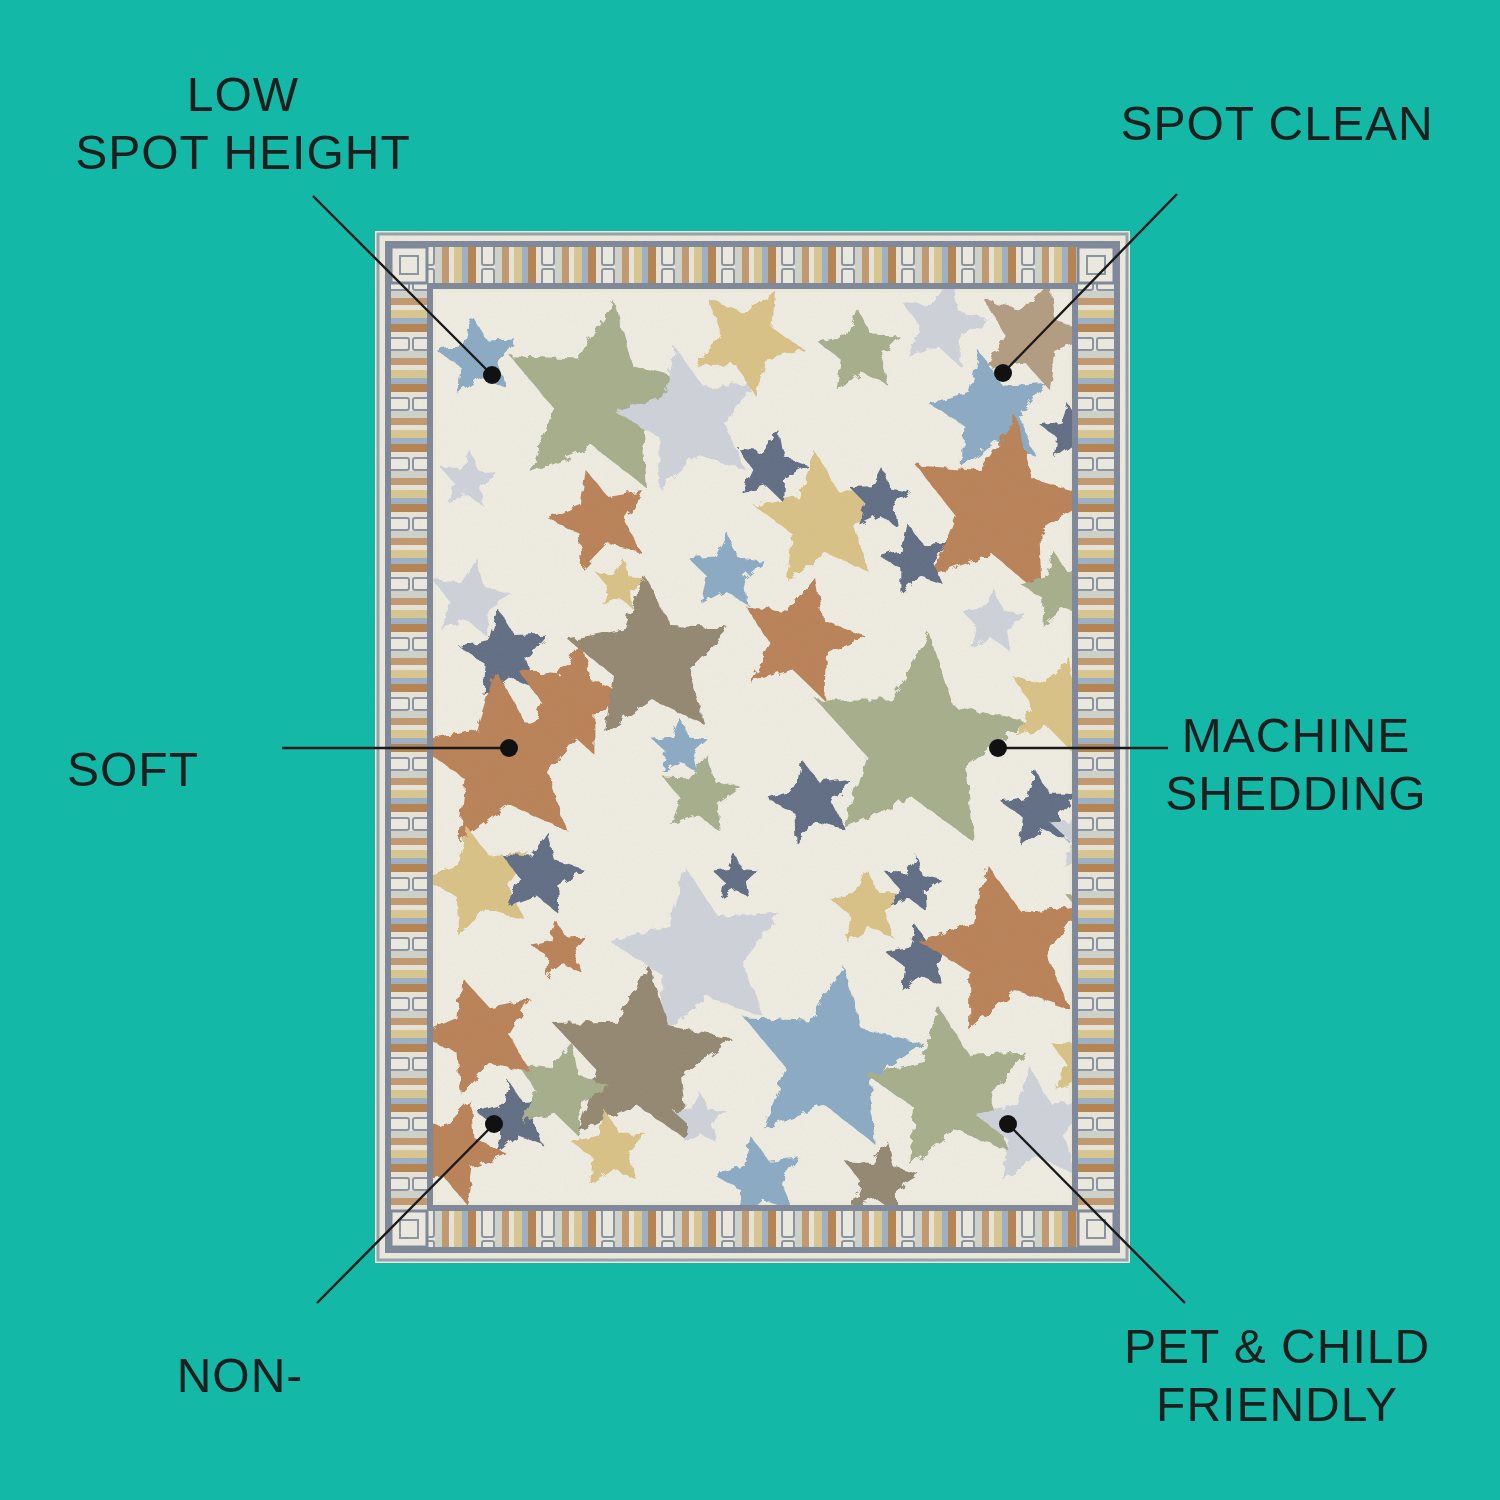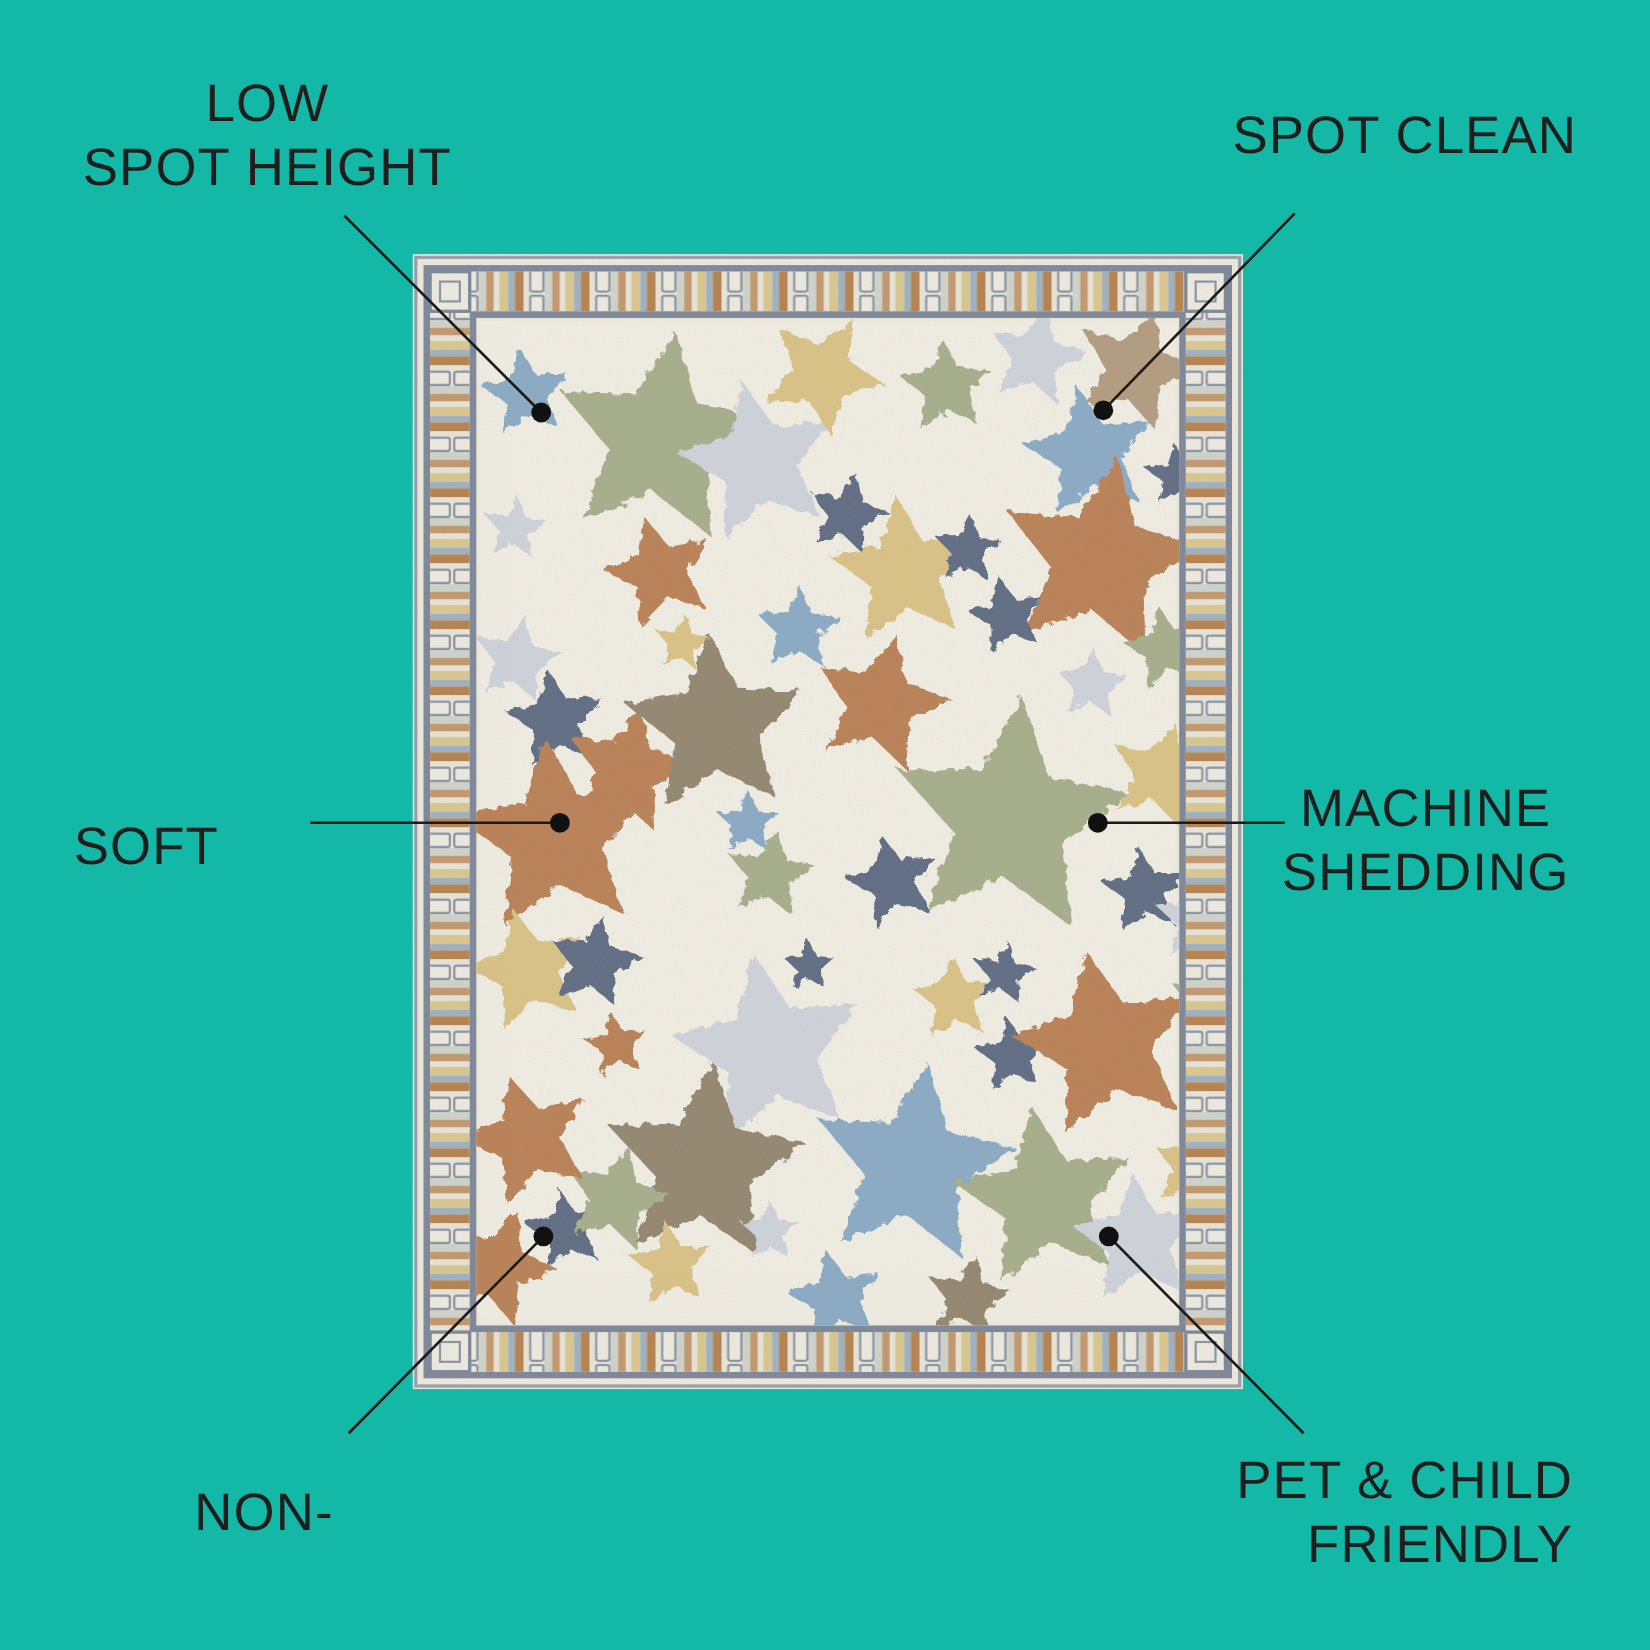--- a/index.html
+++ b/index.html
@@ -172,18 +172,18 @@
 
   <div class="label" style="left: 1296px; top: 765px; text-align: center;">
     <span class="ln">MACHINE</span>
     <span class="ln">SHEDDING</span>
   </div>
 
   <div class="label" style="left: 204px; top: 1376px; margin-left: 36px;">
     <span class="ln">NON-</span>
   </div>
 
-  <div class="label" style="left: 1277px; top: 1376px; text-align: right;">
+  <div class="label" style="left: 1277px; top: 1376px;">
     <span class="ln">PET &amp; CHILD</span>
     <span class="ln">FRIENDLY</span>
   </div>
 
 </div>
 
 </body></html>

